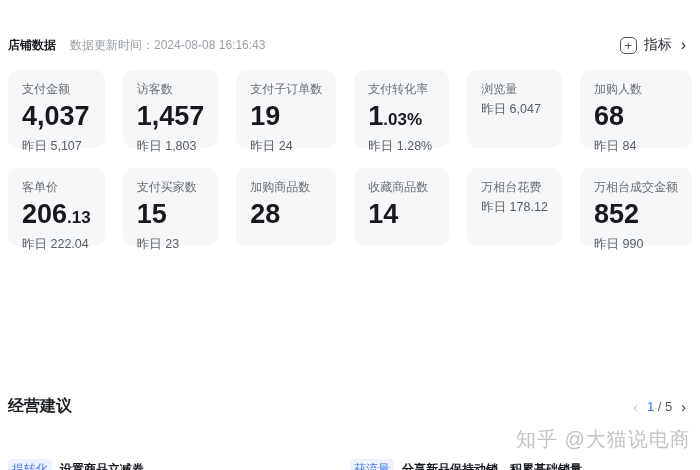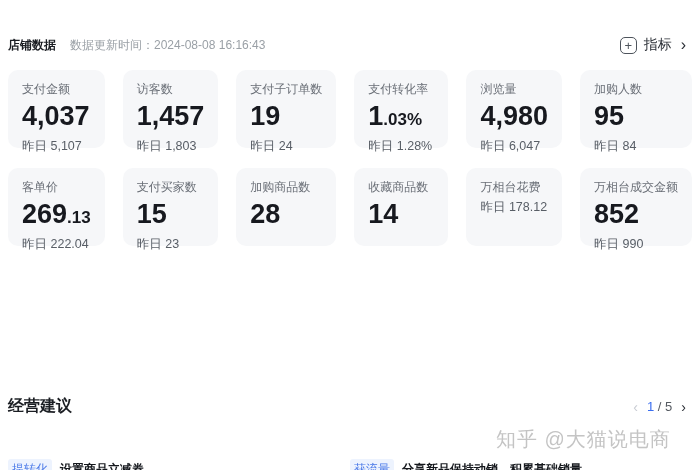--- a/index.html
+++ b/index.html
@@ -143,21 +143,21 @@
   }
   .sugg-text {
     font-size: 12px;
     font-weight: 700;
     color: #15181d;
   }
   
   .watermark {
     position: absolute;
     top: 426px;
-    left: 496px;
+    left: 516px;
     font-size: 20px;
     color: #c4c4c4;
     letter-spacing: 1px;
     white-space: nowrap;
     pointer-events: none;
   }
 </style>
 </head>
 <body>
 
@@ -195,33 +195,32 @@
     </div>
 
     <div class="card">
       <div class="card-label">支付转化率</div>
       <div class="card-value"><span>1</span><span class="value-sub">.03%</span></div>
       <div class="card-yesterday">昨日 1.28%</div>
     </div>
 
     <div class="card">
       <div class="card-label">浏览量</div>
-      <div class="card-value"><span>4,980</span><span class="value-sub"></span></div>
       <div class="card-yesterday">昨日 6,047</div>
     </div>
 
     <div class="card">
       <div class="card-label">加购人数</div>
-      <div class="card-value"><span>95</span><span class="value-sub"></span></div>
+      <div class="card-value"><span>68</span><span class="value-sub"></span></div>
       <div class="card-yesterday">昨日 84</div>
     </div>
 
     <div class="card">
       <div class="card-label">客单价</div>
-      <div class="card-value"><span>269</span><span class="value-sub">.13</span></div>
+      <div class="card-value"><span>206</span><span class="value-sub">.13</span></div>
       <div class="card-yesterday">昨日 222.04</div>
     </div>
 
     <div class="card">
       <div class="card-label">支付买家数</div>
       <div class="card-value"><span>15</span><span class="value-sub"></span></div>
       <div class="card-yesterday">昨日 23</div>
     </div>
 
     <div class="card">

